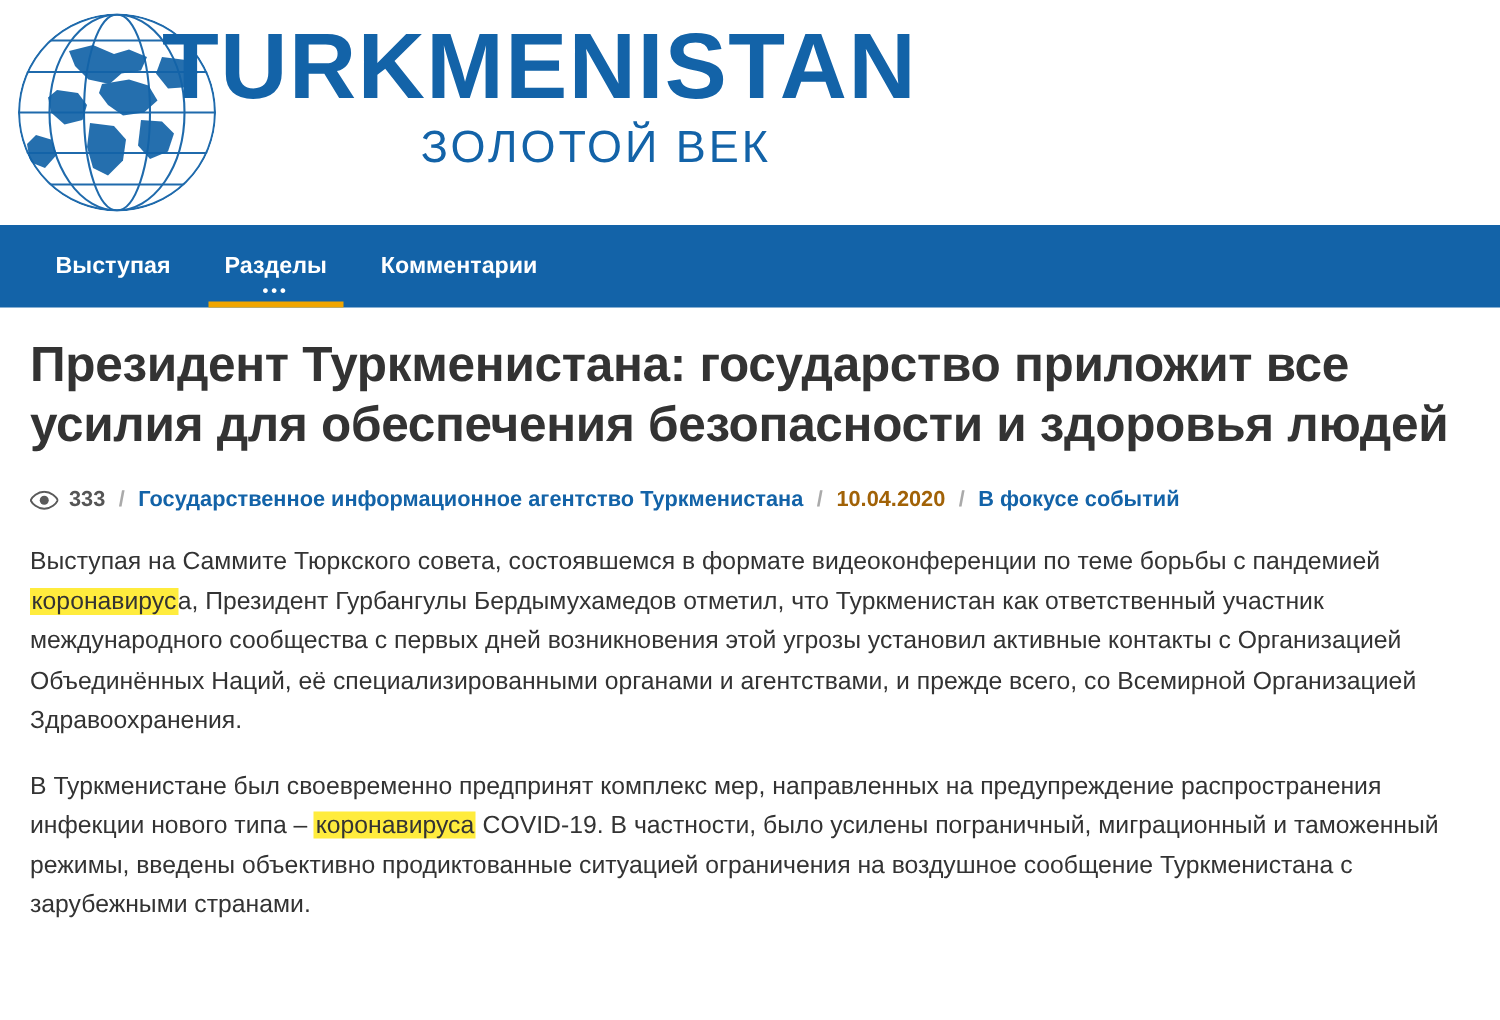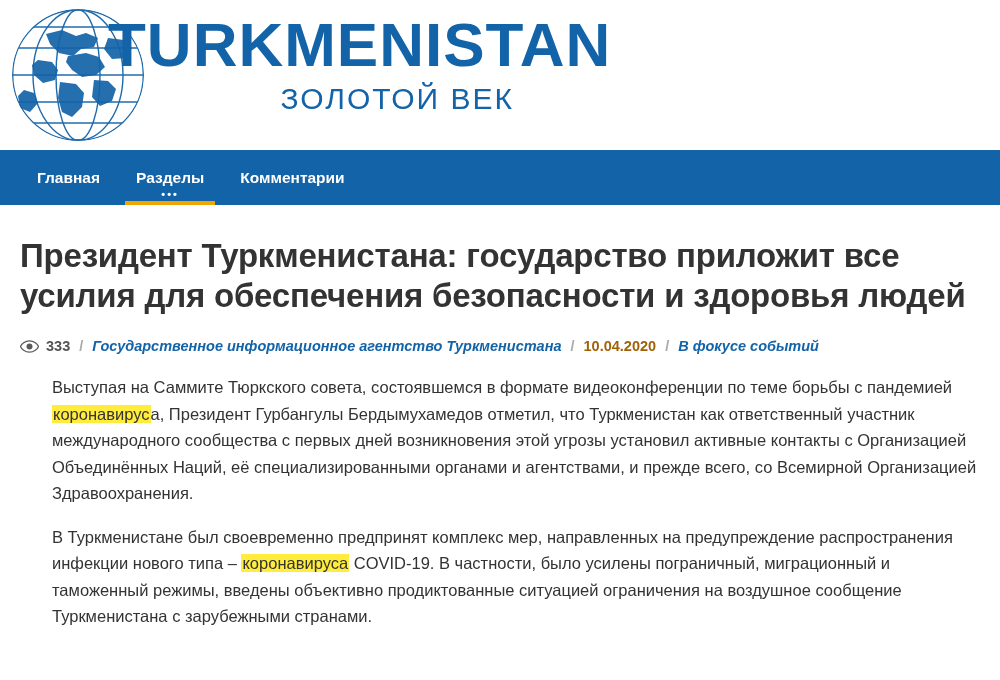--- a/index.html
+++ b/index.html
@@ -90,21 +90,21 @@
     transform: translateX(-50%);
     bottom: 7px;
     color: #ffffff;
     font-size: 11px;
     letter-spacing: 2px;
     line-height: 8px;
   }
 
   
   .content {
-    padding: 31px 20px 0 20px;
+    padding: 18px 20px 0 20px;
   }
   h1.article-title {
     margin: 0;
     font-size: 33px;
     line-height: 40px;
     font-weight: bold;
     color: #333333;
     letter-spacing: -0.2px;
   }
 
@@ -122,30 +122,28 @@
     align-items: center;
     margin-right: 7px;
     color: #5a5a5a;
   }
   .meta .views { color: #555555; }
   .meta .sep { color: #aaaaaa; margin: 0 9px; font-weight: bold; }
   .meta a {
     color: #1363a8;
     text-decoration: none;
     font-weight: bold;
-    font-style: italic;
   }
   .meta .date { color: #a16207; }
 
   .body-text {
     margin-top: 20px;
     font-size: 16.5px;
     line-height: 26.5px;
     color: #333333;
-    margin-left: 32px;
   }
   .body-text p { margin: 0 0 17px 0; }
   .hl {
     background: #ffec3d;
     padding: 0 1px;
   }
 </style>
 </head>
 <body>
 
@@ -182,21 +180,21 @@
       </svg>
     </div>
     <div class="logo-block">
       <div class="logo-title">TURKMENISTAN</div>
       <div class="logo-sub">ЗОЛОТОЙ ВЕК</div>
     </div>
   </div>
 
   <nav class="navbar">
     <div class="nav-item">
-      <span>Главная</span>
+      <span>Выступая</span>
     </div>
     <div class="nav-item active">
       <span>Разделы</span>
       <span class="nav-dots">•••</span>
     </div>
     <div class="nav-item">
       <span>Комментарии</span>
     </div>
   </nav>
 

